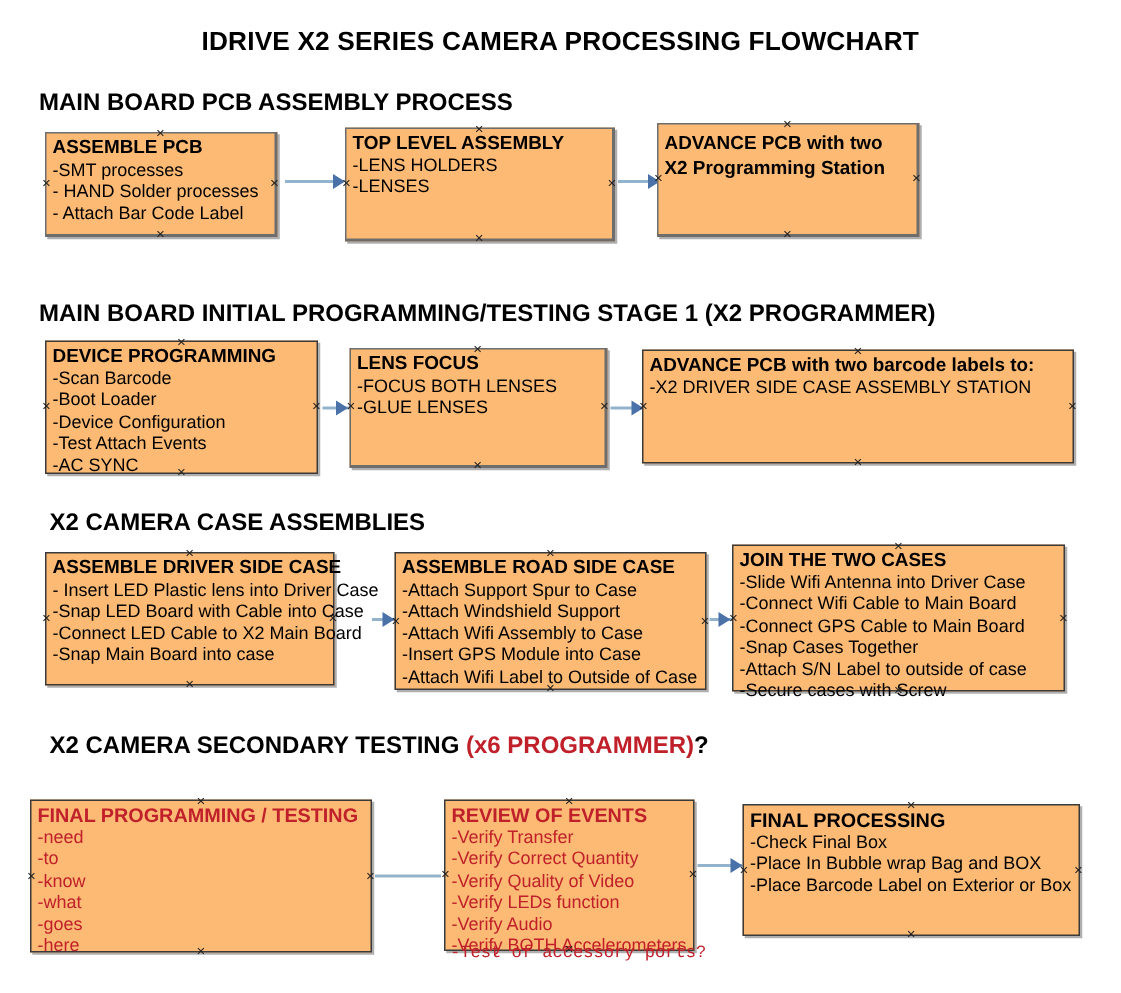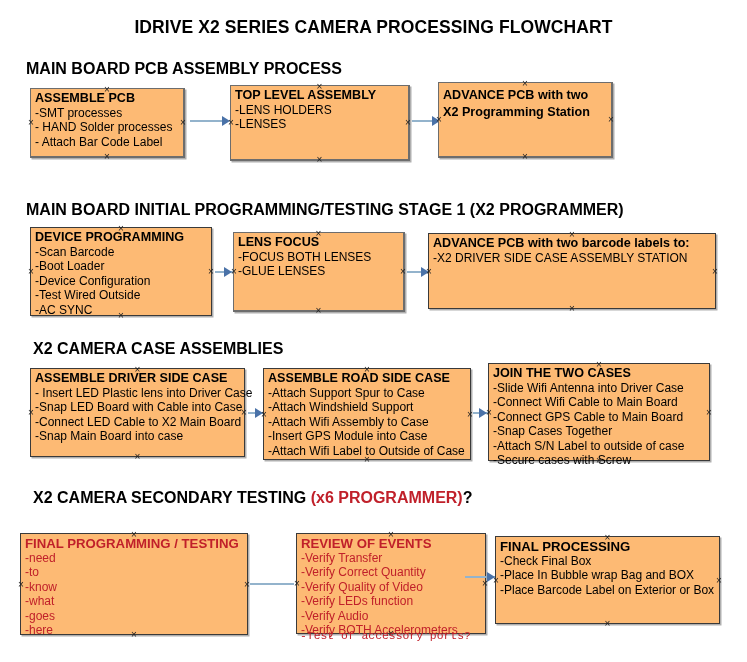--- a/index.html
+++ b/index.html
@@ -179,21 +179,21 @@
   <div class="section-header" style="left:26px; top:201px;">
     <span>MAIN BOARD INITIAL PROGRAMMING/TESTING STAGE 1 (X2 PROGRAMMER)</span>
   </div>
 
   <div class="box" style="left:30px; top:227px; width:182px; height:89px;">
     <div class="box-inner">
       <div class="box-title">DEVICE PROGRAMMING</div>
       <div class="box-line">-Scan Barcode</div>
       <div class="box-line">-Boot Loader</div>
       <div class="box-line">-Device Configuration</div>
-      <div class="box-line">-Test Wired Outside</div>
+      <div class="box-line">-Test Attach Events</div>
       <div class="box-line">-AC SYNC</div>
     </div>
     <span class="handle" style="left:50%; top:0;"></span>
     <span class="handle" style="left:50%; top:100%;"></span>
     <span class="handle" style="left:0; top:50%;"></span>
     <span class="handle" style="left:100%; top:50%;"></span>
   </div>
 
   <div class="conn" style="left:215px; top:271px; width:22px;"></div>
   <span class="arrowhead" style="left:224px; top:267px;"></span>
@@ -221,21 +221,21 @@
     <span class="handle" style="left:50%; top:0;"></span>
     <span class="handle" style="left:50%; top:100%;"></span>
     <span class="handle" style="left:0; top:50%;"></span>
     <span class="handle" style="left:100%; top:50%;"></span>
   </div>
 
   <div class="section-header" style="left:33px; top:340px;">
     <span>X2 CAMERA CASE ASSEMBLIES</span>
   </div>
 
-  <div class="box" style="left:30px; top:368px; width:215px; height:89px;">
+  <div class="box" style="left:30px; top:368px; width:193px; height:89px;">
     <div class="box-inner">
       <div class="box-title">ASSEMBLE DRIVER SIDE CASE</div>
       <div class="box-line">- Insert LED Plastic lens into Driver Case</div>
       <div class="box-line">-Snap LED Board with Cable into Case</div>
       <div class="box-line">-Connect LED Cable to X2 Main Board</div>
       <div class="box-line">-Snap Main Board into case</div>
     </div>
     <span class="handle" style="left:50%; top:0;"></span>
     <span class="handle" style="left:50%; top:100%;"></span>
     <span class="handle" style="left:0; top:50%;"></span>
@@ -294,21 +294,21 @@
       <div class="box-line red">-here</div>
     </div>
     <span class="handle" style="left:50%; top:0;"></span>
     <span class="handle" style="left:50%; top:100%;"></span>
     <span class="handle" style="left:0; top:50%;"></span>
     <span class="handle" style="left:100%; top:50%;"></span>
   </div>
 
   <div class="conn" style="left:250px; top:583px; width:44px;"></div>
 
-  <div class="box" style="left:296px; top:533px; width:190px; height:101px;padding-left:48px;">
+  <div class="box" style="left:296px; top:533px; width:167px; height:101px;padding-left:48px;">
     <div class="box-inner">
       <div class="box-title big red">REVIEW OF EVENTS</div>
       <div class="box-line red">-Verify Transfer</div>
       <div class="box-line red">-Verify Correct Quantity</div>
       <div class="box-line red">-Verify Quality of Video</div>
       <div class="box-line red">-Verify LEDs function</div>
       <div class="box-line red">-Verify Audio</div>
       <div class="box-line red">-Verify BOTH Accelerometers</div>
     </div>
     <span class="handle" style="left:50%; top:0;"></span>

